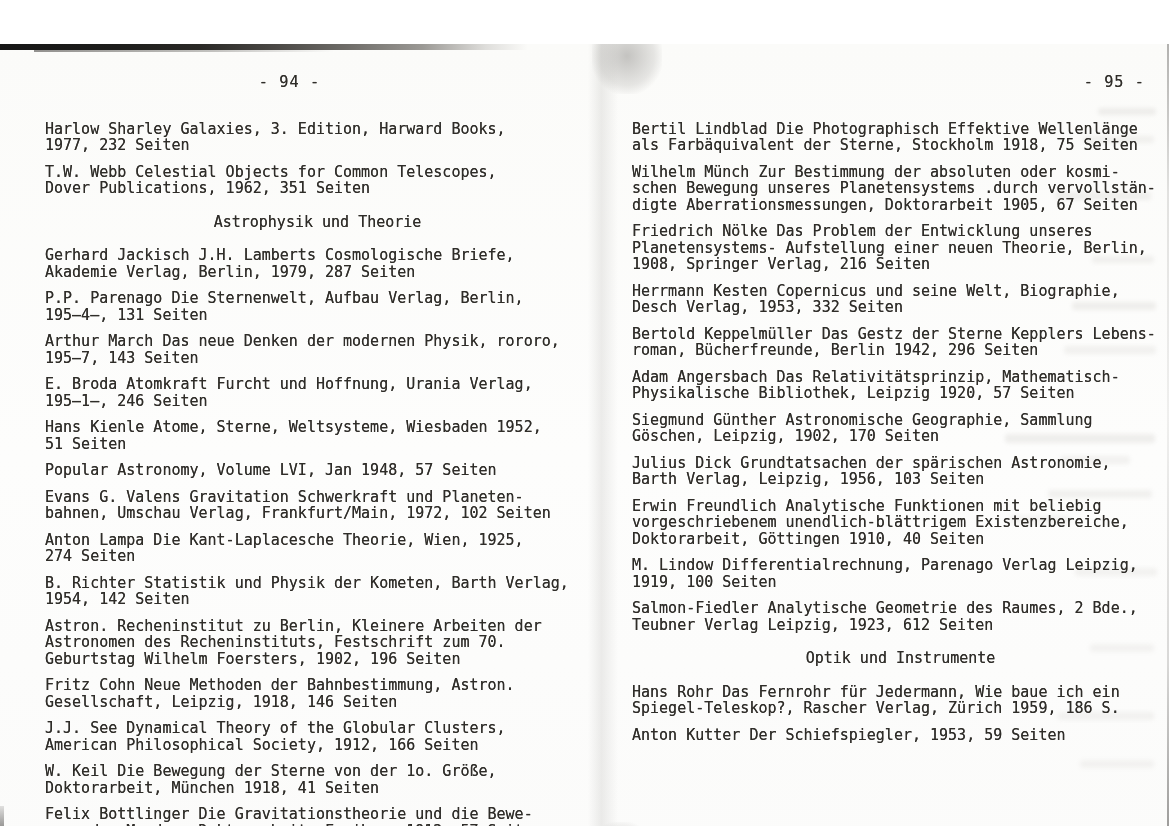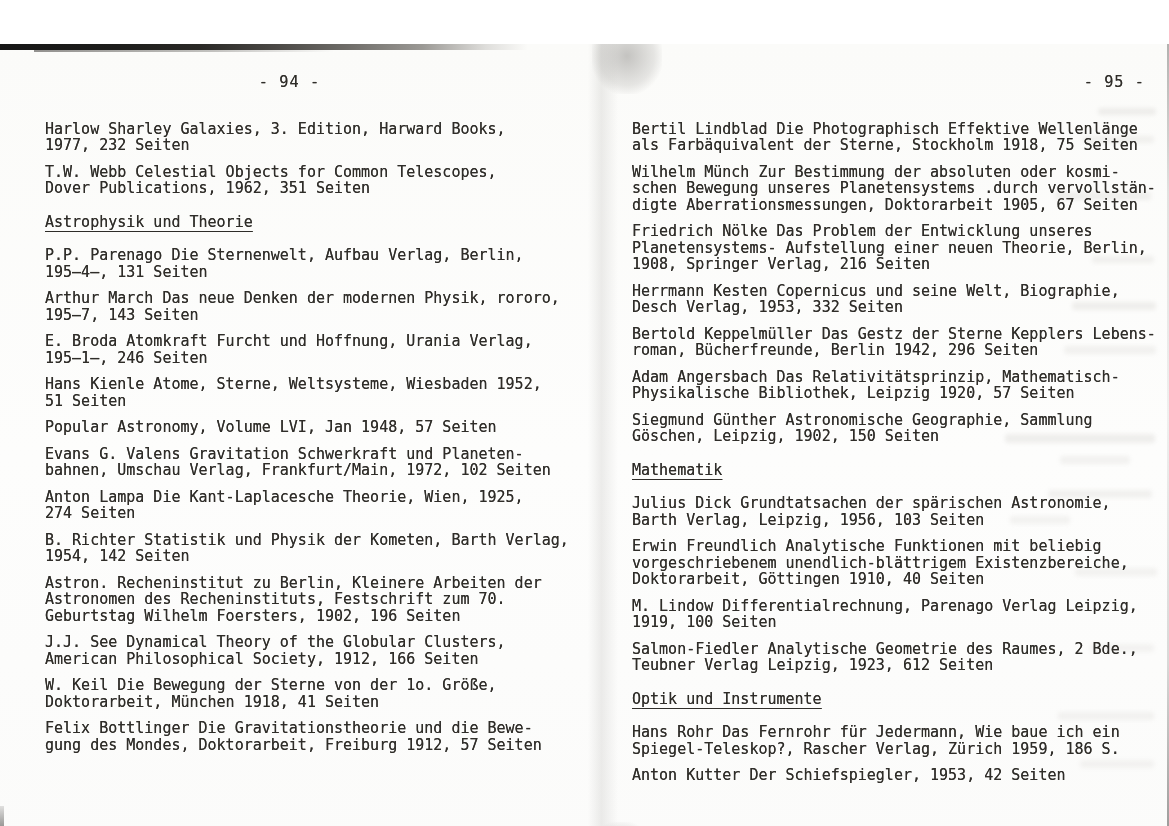--- a/index.html
+++ b/index.html
@@ -29,23 +29,23 @@
   .entry, .section-heading {
     font-size: 15px;
     line-height: 16.5px;
     white-space: pre;
     text-shadow: 0 0 0.55px rgba(40,38,34,0.8);
   }
   .entry { margin: 0 0 10px 0; }
   .section-heading {
     font-weight: normal;
     margin: 17px 0 17px 0;
-    text-decoration: underline;
     text-decoration-thickness: 1.4px;
     text-underline-offset: 3.5px;
+    text-align: center;
   }
   
   .artifact { position: absolute; pointer-events: none; }
   .smudge-top {
     left: 0; top: 0; width: 528px; height: 6px;
     background: linear-gradient(90deg,
       #161616 0%, #1d1d1b 22%, #2a2926 38%, #4a4845 52%,
       #6f6d69 66%, #9b9995 80%, rgba(180,178,174,0.4) 92%, rgba(200,198,194,0) 100%);
     border-radius: 0 0 3px 0;
   }
@@ -113,38 +113,42 @@
   <div class="bleed" style="left:1080px; top:716px; width:74px;  height:8px; opacity:.11;"></div>
 
   <div class="page page-left">
     <div class="page-number">- 94 -</div>
     <div class="page-body">
         <p class="entry">Harlow Sharley Galaxies, 3. Edition, Harward Books,
 1977, 232 Seiten</p>
         <p class="entry">T.W. Webb Celestial Objects for Common Telescopes,
 Dover Publications, 1962, 351 Seiten</p>
         <h2 class="section-heading">Astrophysik und Theorie</h2>
+        <p class="entry">Gerhard Jackisch J.H. Lamberts Cosmologische Briefe,
+Akademie Verlag, Berlin, 1979, 287 Seiten</p>
         <p class="entry">P.P. Parenago Die Sternenwelt, Aufbau Verlag, Berlin,
 195̶4̶, 131 Seiten</p>
         <p class="entry">Arthur March Das neue Denken der modernen Physik, rororo,
 195̶7, 143 Seiten</p>
         <p class="entry">E. Broda Atomkraft Furcht und Hoffnung, Urania Verlag,
 195̶1̶, 246 Seiten</p>
         <p class="entry">Hans Kienle Atome, Sterne, Weltsysteme, Wiesbaden 1952,
 51 Seiten</p>
         <p class="entry">Popular Astronomy, Volume LVI, Jan 1948, 57 Seiten</p>
         <p class="entry">Evans G. Valens Gravitation Schwerkraft und Planeten-
 bahnen, Umschau Verlag, Frankfurt/Main, 1972, 102 Seiten</p>
         <p class="entry">Anton Lampa Die Kant-Laplacesche Theorie, Wien, 1925,
 274 Seiten</p>
         <p class="entry">B. Richter Statistik und Physik der Kometen, Barth Verlag,
 1954, 142 Seiten</p>
         <p class="entry">Astron. Recheninstitut zu Berlin, Kleinere Arbeiten der
 Astronomen des Recheninstituts, Festschrift zum 70.
 Geburtstag Wilhelm Foersters, 1902, 196 Seiten</p>
+        <p class="entry">Fritz Cohn Neue Methoden der Bahnbestimmung, Astron.
+Gesellschaft, Leipzig, 1918, 146 Seiten</p>
         <p class="entry">J.J. See Dynamical Theory of the Globular Clusters,
 American Philosophical Society, 1912, 166 Seiten</p>
         <p class="entry">W. Keil Die Bewegung der Sterne von der 1o. Größe,
 Doktorarbeit, München 1918, 41 Seiten</p>
         <p class="entry">Felix Bottlinger Die Gravitationstheorie und die Bewe-
 gung des Mondes, Doktorarbeit, Freiburg 1912, 57 Seiten</p>
       </div>
   </div>
 
   <div class="page page-right">
@@ -158,31 +162,30 @@
         <p class="entry">Friedrich Nölke Das Problem der Entwicklung unseres
 Planetensystems- Aufstellung einer neuen Theorie, Berlin,
 1908, Springer Verlag, 216 Seiten</p>
         <p class="entry">Herrmann Kesten Copernicus und seine Welt, Biographie,
 Desch Verlag, 1953, 332 Seiten</p>
         <p class="entry">Bertold Keppelmüller Das Gestz der Sterne Kepplers Lebens-
 roman, Bücherfreunde, Berlin 1942, 296 Seiten</p>
         <p class="entry">Adam Angersbach Das Relativitätsprinzip, Mathematisch-
 Physikalische Bibliothek, Leipzig 1920, 57 Seiten</p>
         <p class="entry">Siegmund Günther Astronomische Geographie, Sammlung
-Göschen, Leipzig, 1902, 150 Seiten</p>
-        <h2 class="section-heading">Mathematik</h2>
+Göschen, Leipzig, 1902, 170 Seiten</p>
         <p class="entry">Julius Dick Grundtatsachen der spärischen Astronomie,
 Barth Verlag, Leipzig, 1956, 103 Seiten</p>
         <p class="entry">Erwin Freundlich Analytische Funktionen mit beliebig
 vorgeschriebenem unendlich-blättrigem Existenzbereiche,
 Doktorarbeit, Göttingen 1910, 40 Seiten</p>
         <p class="entry">M. Lindow Differentialrechnung, Parenago Verlag Leipzig,
 1919, 100 Seiten</p>
         <p class="entry">Salmon-Fiedler Analytische Geometrie des Raumes, 2 Bde.,
 Teubner Verlag Leipzig, 1923, 612 Seiten</p>
         <h2 class="section-heading">Optik und Instrumente</h2>
         <p class="entry">Hans Rohr Das Fernrohr für Jedermann, Wie baue ich ein
 Spiegel-Teleskop?, Rascher Verlag, Zürich 1959, 186 S.</p>
-        <p class="entry">Anton Kutter Der Schiefspiegler, 1953, 42 Seiten</p>
+        <p class="entry">Anton Kutter Der Schiefspiegler, 1953, 59 Seiten</p>
       </div>
   </div>
 
 </div>
 
 </body></html>

